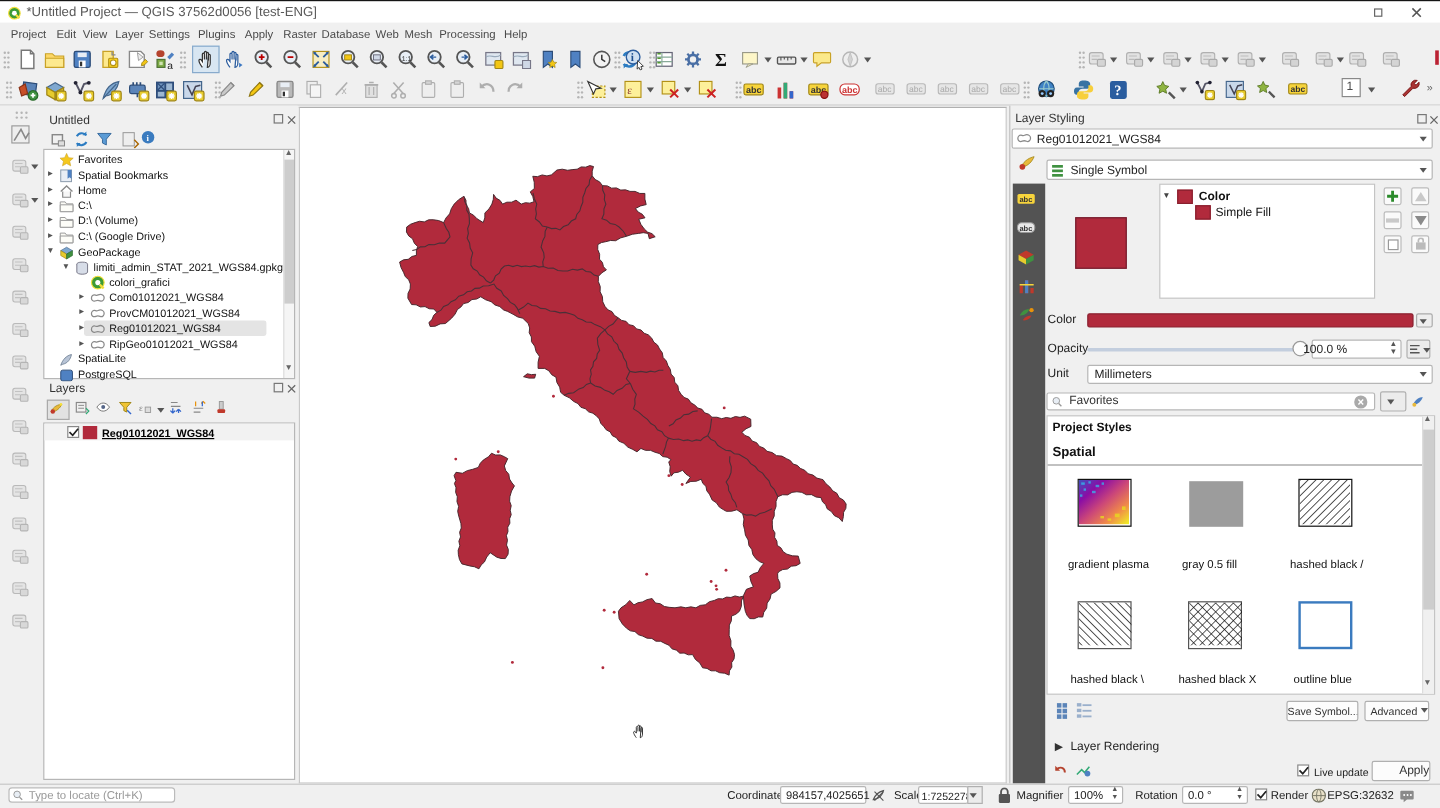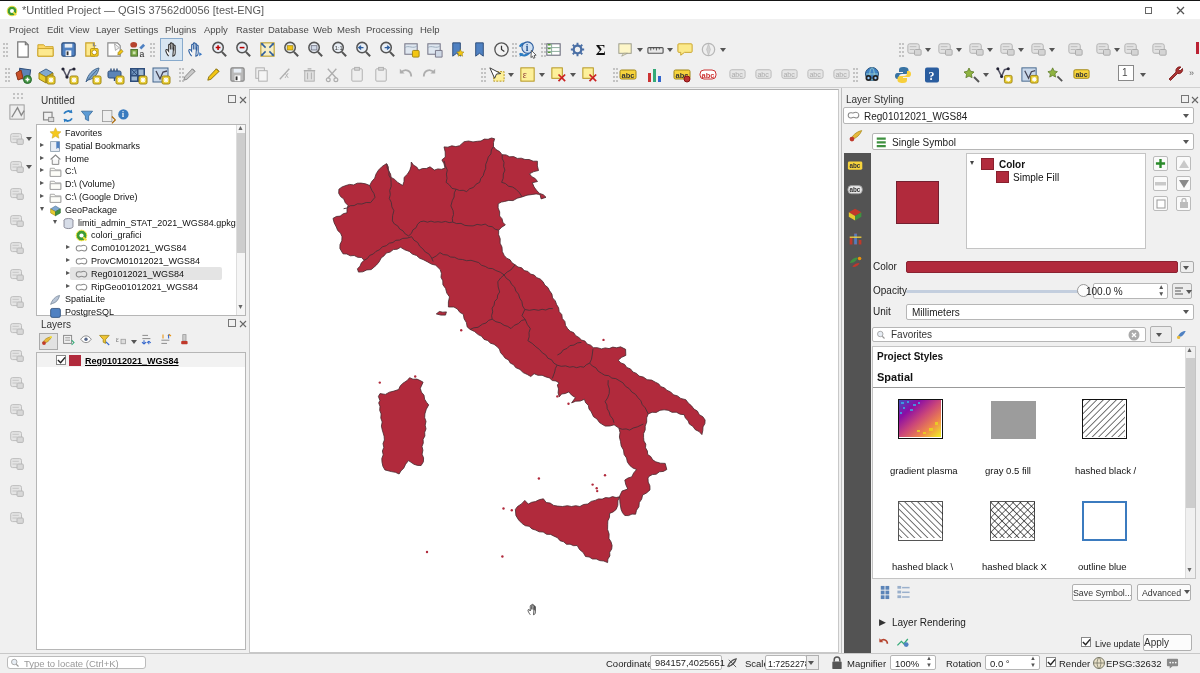--- a/index.html
+++ b/index.html
@@ -1,18 +1,18 @@
 <!DOCTYPE html>
 <html><head><meta charset="utf-8"><style>
 *{margin:0;padding:0;box-sizing:border-box}
 body{width:1200px;height:673px;font-family:"Liberation Sans",sans-serif;position:relative;background:#f0f0f0;overflow:hidden}
 .abs{position:absolute}
 .txt{position:absolute;white-space:nowrap;color:#4a4a4a}
 .box{position:absolute;background:#fff;border:1px solid #b6b6b6}
-.btn{position:absolute;background:#fcfcfc;border:1px solid #b0b0b0;border-radius:2px;font-size:10px;color:#333;text-align:left}
+.btn{position:absolute;background:#fcfcfc;border:1px solid #b0b0b0;border-radius:2px;font-size:10px;color:#333;text-align:right}
 </style></head><body>
 <div class="abs" style="left:0;top:0;width:1200px;height:19px;background:#fff;border-top:1.5px solid #151515"></div>
 <svg style="position:absolute;left:6px;top:5px" width="12" height="12" viewBox="0 0 20 20">
     <circle cx="10" cy="10" r="8" fill="#3d9b35"></circle>
     <circle cx="10" cy="10" r="3.4" fill="#fff"></circle>
     <path d="M12 12l5 5" stroke="#f3e03c" stroke-width="3"></path>
     <circle cx="10" cy="10" r="8" fill="none" stroke="#f3e03c" stroke-width="1.6"></circle>
   </svg>
 <div class="txt" style="left:22px;top:4px;font-size:11px;color:#595959">*Untitled Project — QGIS 37562d0056 [test-ENG]</div>
 <div class="abs" style="left:1145px;top:7px;width:7px;height:7px;border:1.2px solid #666"></div>

